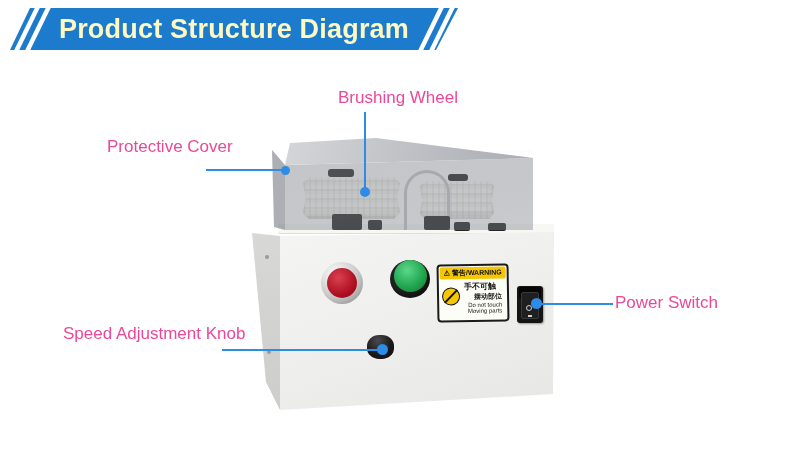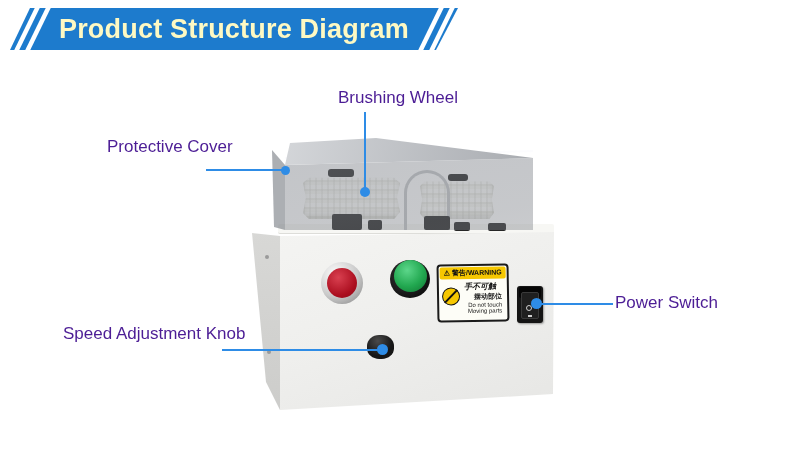--- a/index.html
+++ b/index.html
@@ -101,40 +101,40 @@
     padding:1px; overflow:hidden; }
   .sticker-head { display:flex; align-items:center; justify-content:center; gap:2px;
     background:#f6c700; height:12px; border-radius:2px;
     font-size:7px; font-weight:bold; color:#111; white-space:nowrap; }
   .sticker-body { display:flex; margin-top:2px; }
   .no-touch { position:relative; width:18px; height:18px; margin:6px 1px 0 2px;
     border-radius:50%; background:#f6c700; border:1px solid #111; flex:none; }
   .no-touch::before { content:""; position:absolute; left:-1px; top:7px; width:18px;
     height:2px; background:#111; transform:rotate(-45deg); }
   .sticker-lines { flex:1; text-align:right; padding-right:4px; color:#111; }
-  .cn1 { font-size:8px; font-weight:bold; margin-right:6px;font-style:italic; }
+  .cn1 { font-size:8px; font-weight:bold; margin-right:6px; }
   .cn2 { font-size:7px; font-weight:bold; }
   .en  { font-size:6px; color:#222; }
 
   .switch { left:269px; top:150px; width:26px; height:37px; background:#141414;
     border-radius:3px; box-shadow:1px 1px 2px rgba(0,0,0,.35); }
   .switch-cap { position:absolute; left:2px; top:1px; right:2px; height:11px;
     background:#050505; border-radius:2px; }
   .switch-rocker { position:absolute; left:4px; top:6px; right:4px; bottom:4px;
     background:#1f1f1f; border:1px solid #3a3a3a; border-radius:2px; }
   .switch-o { position:absolute; left:9px; top:19px; width:6px; height:6px;
     border:1px solid #cfcfcf; border-radius:50%; }
   .switch-bar { position:absolute; left:11px; top:29px; width:4px; height:2px;
     background:#cfcfcf; }
 
   .knob { left:119px; top:199px; width:27px; height:24px; border-radius:45%;
     background:radial-gradient(circle at 40% 25%, #4a4a4a, #161616 60%); }
 
   
-  .co-label { position:absolute; color:#4c1d95; font-size:17px; white-space:nowrap; }
+  .co-label { position:absolute; color:#ec4899; font-size:17px; white-space:nowrap; }
   .co-line  { position:absolute; background:#2e8ce6; }
   .co-dot   { position:absolute; border-radius:50%; background:#2e8ce6; }
 
   .lbl-bw { left:338px; top:88px; }
   .ln-bw  { left:364px; top:112px; width:2px; height:78px; }
   .dot-bw { left:360px; top:187px; width:10px; height:10px; }
 
   .lbl-pc { left:107px; top:137px;text-align:center; }
   .ln-pc  { left:206px; top:169px; width:78px; height:2px; }
   .dot-pc { left:281px; top:166px; width:9px; height:9px; }

